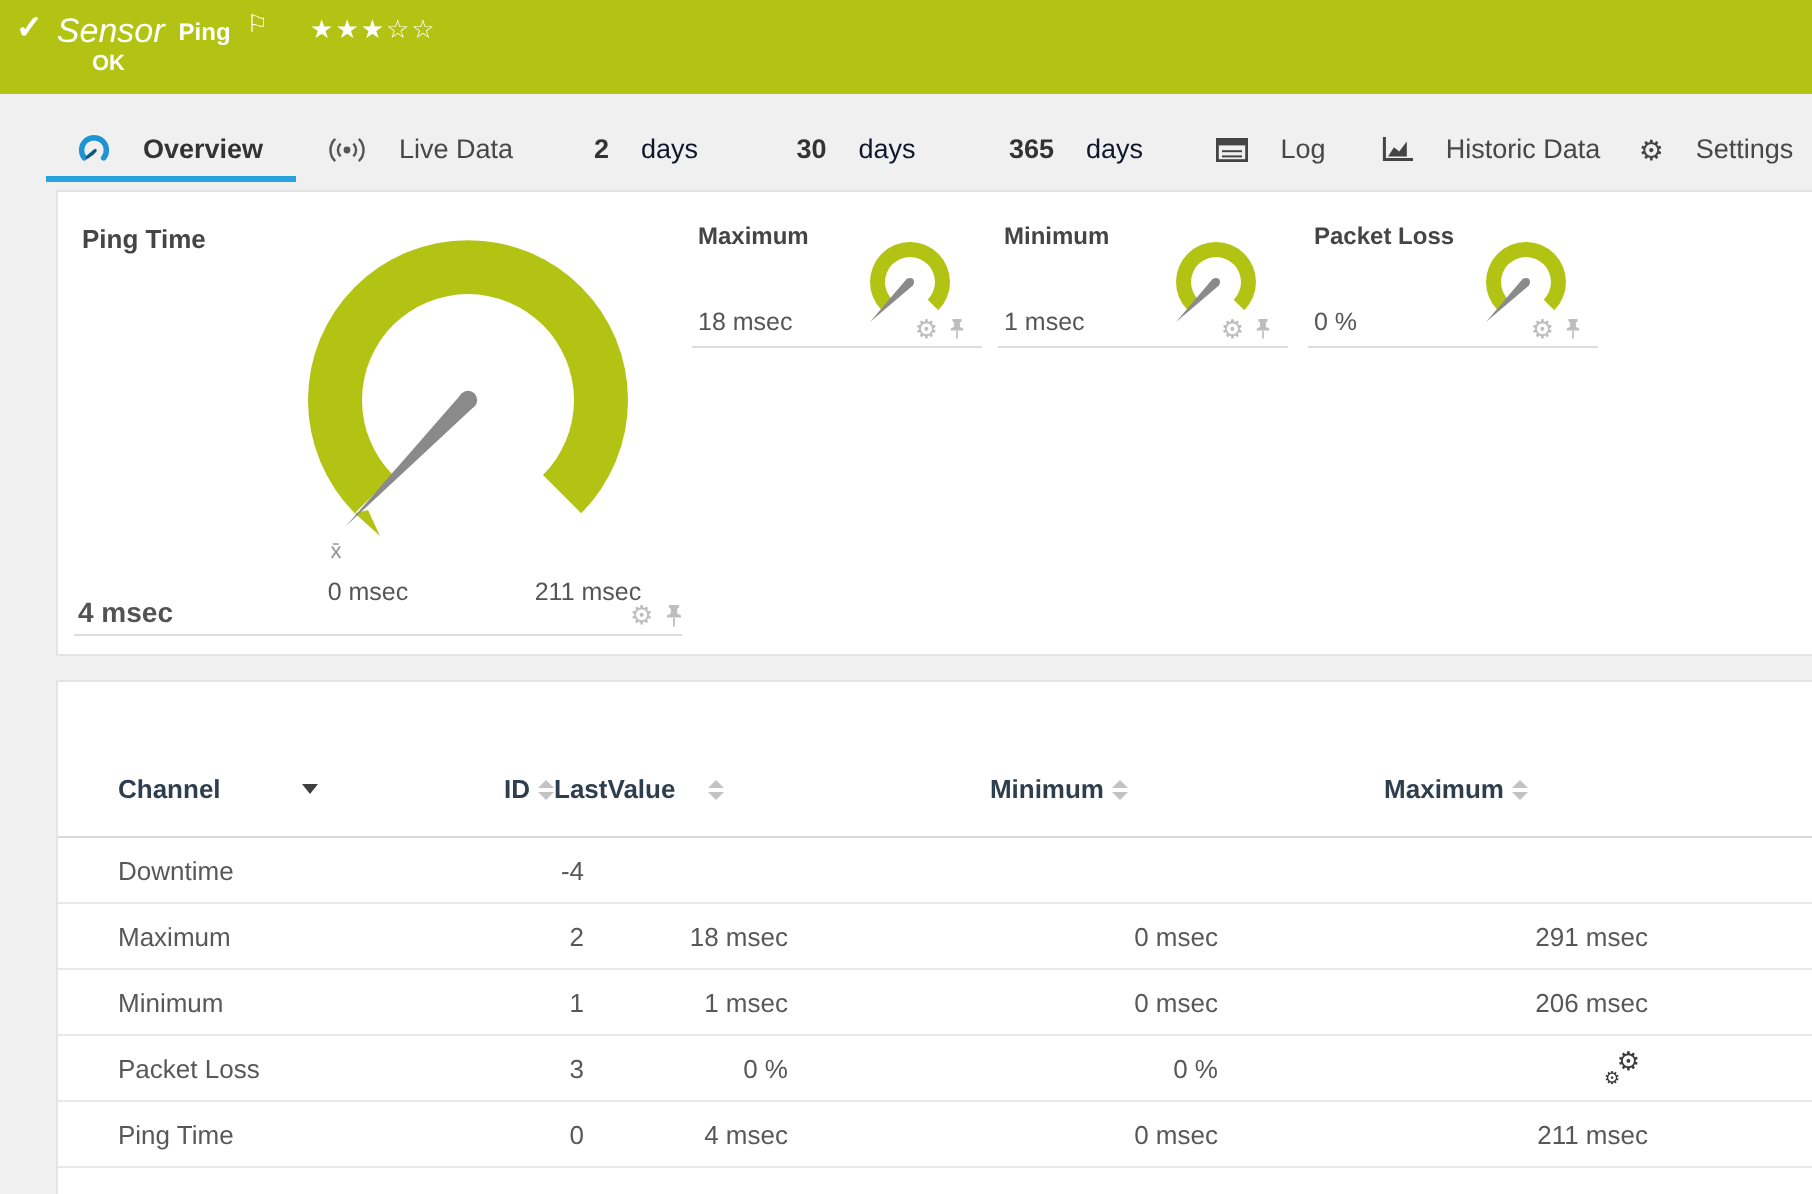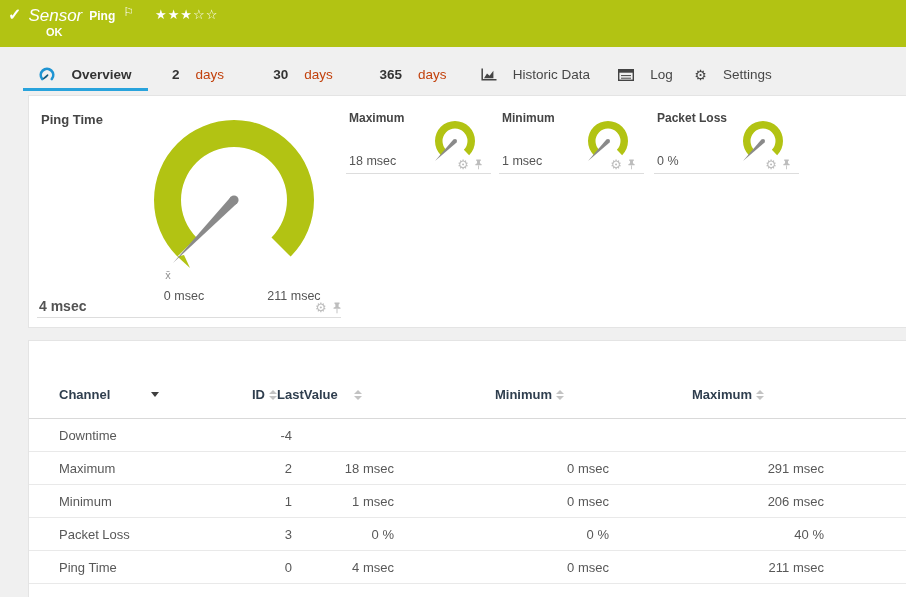--- a/index.html
+++ b/index.html
@@ -29,21 +29,21 @@
     height:48px; display:flex; align-items:flex-end;
     padding:0 0 4px 23px; background:#f0f0f0;
   }
   .tab {
     display:flex; align-items:center; justify-content:center; gap:16px;
     height:30px; font-size:13.5px; color:#474747; cursor:default;
     border-bottom:3px solid transparent; white-space:nowrap;
   }
   .tab.active { border-bottom-color:#29a3dc; color:#333; font-weight:bold; }
   .tab .num { font-weight:bold; color:#333; }
-  .tab .unit { color:#c2410c; }
+  .tab .unit { color:#0f172a; }
   .w1{width:125px}.w2{width:125px}.w3{width:100px}.w4{width:110px}
   .w5{width:110px}.w6{width:135px}.w7{width:85px}.w8{width:90px}
   .gear-glyph { font-style:normal; font-size:14px; color:#444; line-height:1; }
 
   
   .panel {
     position:relative; background:#fff; border:1px solid #e4e4e4; border-right:none;
     margin-left:28px;
   }
   .gauges-panel { height:233px; }
@@ -113,47 +113,57 @@
 </header>
 
 <nav class="tabbar">
   <div class="tab active w1">
     <svg width="16" height="15" viewBox="0 0 16 15">
       <path d="M3.2 12 A6.2 6.2 0 1 1 12.8 12" stroke="#1f94d2" stroke-width="2.7" fill="none" stroke-linecap="round"></path>
       <path d="M8.6 8.2 L4.6 11.6 L7.4 9.6 Z" fill="#10597e" stroke="#10597e" stroke-width="1.6" stroke-linejoin="round"></path>
     </svg>
     <span>Overview</span>
   </div>
+  <div class="tab w2">
+    <svg width="19" height="14" viewBox="0 0 19 14">
+      <circle cx="9.5" cy="7" r="1.7" fill="#555"></circle>
+      <path d="M6.3 3.8 a4.5 4.5 0 0 0 0 6.4" stroke="#555" stroke-width="1.2" fill="none"></path>
+      <path d="M12.7 3.8 a4.5 4.5 0 0 1 0 6.4" stroke="#555" stroke-width="1.2" fill="none"></path>
+      <path d="M3.6 1.4 a7.8 7.8 0 0 0 0 11.2" stroke="#555" stroke-width="1.2" fill="none"></path>
+      <path d="M15.4 1.4 a7.8 7.8 0 0 1 0 11.2" stroke="#555" stroke-width="1.2" fill="none"></path>
+    </svg>
+    <span>Live Data</span>
+  </div>
   <div class="tab w3">
     <span class="num">2</span>
     <span class="unit">days</span>
   </div>
   <div class="tab w4">
     <span class="num">30</span>
     <span class="unit">days</span>
   </div>
   <div class="tab w5">
     <span class="num">365</span>
     <span class="unit">days</span>
-  </div>
-  <div class="tab w6">
-    <svg width="16" height="13" viewBox="0 0 16 13">
-      <path d="M1.2 0.5 V11.8 H15.5" stroke="#444" stroke-width="1.5" fill="none"></path>
-      <path d="M3 10.2 L6 5.6 L8.6 7.8 L12.4 2.8 L12.4 10.2 Z" fill="#444"></path>
-    </svg>
-    <span>Historic Data</span>
   </div>
   <div class="tab w7">
     <svg width="16" height="12" viewBox="0 0 16 12">
       <rect x="0.7" y="0.7" width="14.6" height="10.6" fill="none" stroke="#444" stroke-width="1.4"></rect>
       <rect x="0.7" y="0.7" width="14.6" height="3" fill="#444"></rect>
       <line x1="3" y1="6.6" x2="13" y2="6.6" stroke="#444" stroke-width="1"></line>
       <line x1="3" y1="9.2" x2="13" y2="9.2" stroke="#444" stroke-width="1"></line>
     </svg>
     <span>Log</span>
+  </div>
+  <div class="tab w6">
+    <svg width="16" height="13" viewBox="0 0 16 13">
+      <path d="M1.2 0.5 V11.8 H15.5" stroke="#444" stroke-width="1.5" fill="none"></path>
+      <path d="M3 10.2 L6 5.6 L8.6 7.8 L12.4 2.8 L12.4 10.2 Z" fill="#444"></path>
+    </svg>
+    <span>Historic Data</span>
   </div>
   <div class="tab w8">
     <i class="gear-glyph">⚙</i>
     <span>Settings</span>
   </div>
 </nav>
 
 <section class="panel gauges-panel">
 
   <div>
@@ -299,21 +309,20 @@
       <div class="c-min">0 msec</div>
       <div class="c-max">206 msec</div>
       <div class="c-gear"><span class="gears2"><i class="g-big">⚙</i><i class="g-small">⚙</i></span></div>
     </div>
 
     <div class="trow tbody-row">
       <div class="c-channel">Packet Loss</div>
       <div class="c-id">3</div>
       <div class="c-last">0 %</div>
       <div class="c-min">0 %</div>
-      <div class="c-max">40 %</div>
       <div class="c-gear"><span class="gears2"><i class="g-big">⚙</i><i class="g-small">⚙</i></span></div>
     </div>
 
     <div class="trow tbody-row">
       <div class="c-channel">Ping Time</div>
       <div class="c-id">0</div>
       <div class="c-last">4 msec</div>
       <div class="c-min">0 msec</div>
       <div class="c-max">211 msec</div>
       <div class="c-gear"><span class="gears2"><i class="g-big">⚙</i><i class="g-small">⚙</i></span></div>

